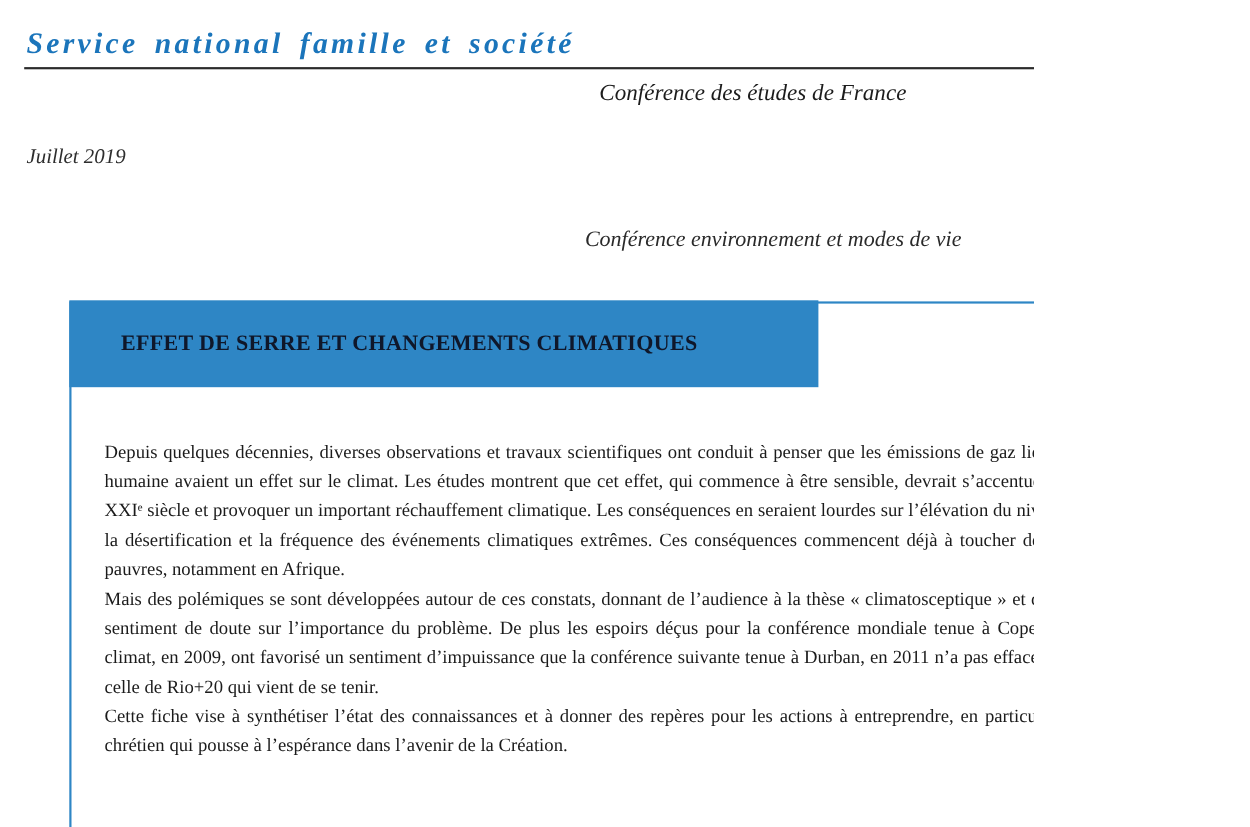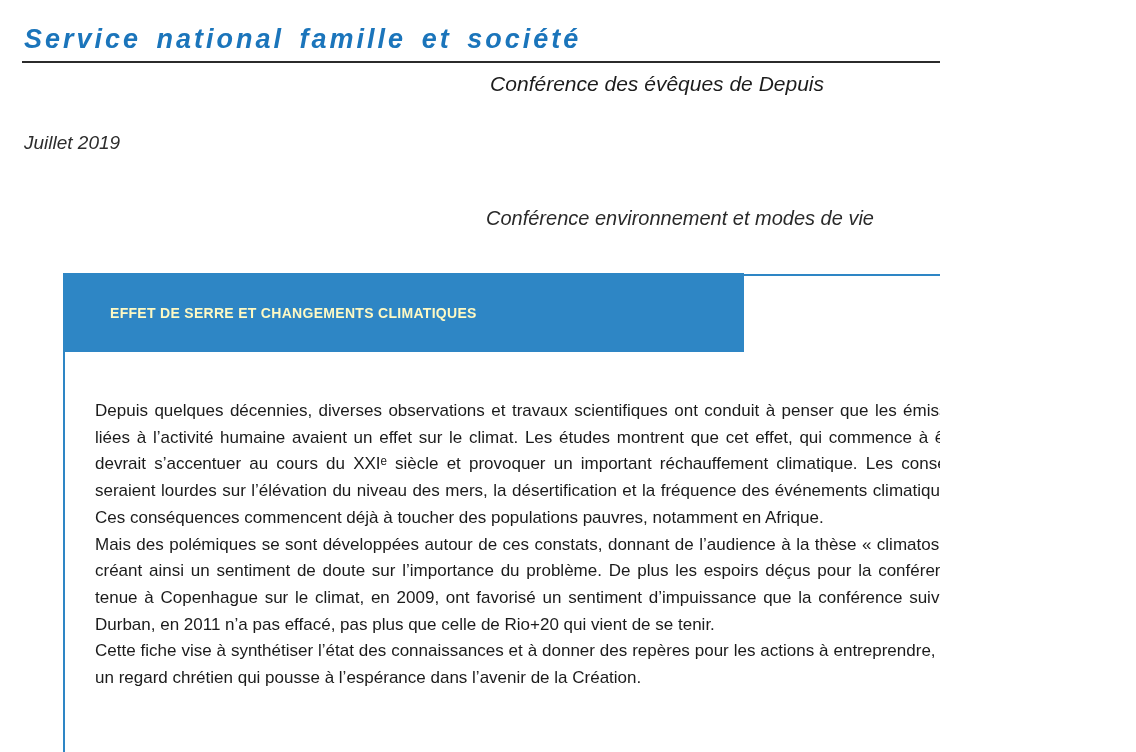--- a/index.html
+++ b/index.html
@@ -2,21 +2,21 @@
 <html><head>
 <meta charset="utf-8">
 <style>
   * { margin:0; padding:0; box-sizing:border-box; }
   html,body { background:#ffffff; }
   .page {
     position:relative;
     width:940px; height:752px;
     background:#ffffff;
     overflow:hidden;
-    font-family:Liberation Sans, sans-serif;
+    font-family:Liberation Serif, serif;
     color:#1d1d1d;
   }
   .service-title {
     position:absolute; left:24px; top:24px;
     font-size:27px; font-weight:bold; font-style:italic;
     color:#1b75bb;
     letter-spacing:3px; word-spacing:5px;
     white-space:nowrap;
   }
   .header-rule {
@@ -48,22 +48,22 @@
     background:#ffffff;
   }
   .banner {
     position:absolute; left:63px; top:273px;
     width:681px; height:79px;
     background:#2e86c5;
     display:flex; align-items:center;
     padding-left:47px;
   }
   .banner-title {
-    color:#fef9c3; font-weight:bold;
-    font-size:14px; letter-spacing:0.3px;
+    color:#0f172a; font-weight:bold;
+    font-size:20px; letter-spacing:0.3px;
     white-space:nowrap;
   }
   .body-text {
     position:absolute; left:95px; top:398px;
     width:943px;
     font-size:17px; line-height:26.7px;
     text-align:justify;
     color:#1b1b1b;
   }
   .body-text p { margin:0; }
@@ -87,21 +87,21 @@
     padding:2px 0 0 3px;
   }
 </style>
 </head>
 <body>
 
 <div class="page">
 
   <div class="service-title">Service national famille et société</div>
   <div class="header-rule"></div>
-  <div class="conference-line">Conférence des évêques de Depuis</div>
+  <div class="conference-line">Conférence des études de France</div>
   <div class="date-line">Juillet 2019</div>
   <div class="department-line">Conférence environnement et modes de vie</div>
 
   <svg class="logo" viewBox="0 0 86 114" xmlns="http://www.w3.org/2000/svg">
 
     <circle cx="46" cy="60" r="36" fill="#b9d5eb"></circle>
 
     <path d="M 46 24 A 36 36 0 0 1 82 60" fill="none" stroke="#24519c" stroke-width="4"></path>
     <path d="M 10 62 A 36 36 0 0 0 44 96" fill="none" stroke="#24519c" stroke-width="4"></path>
 

